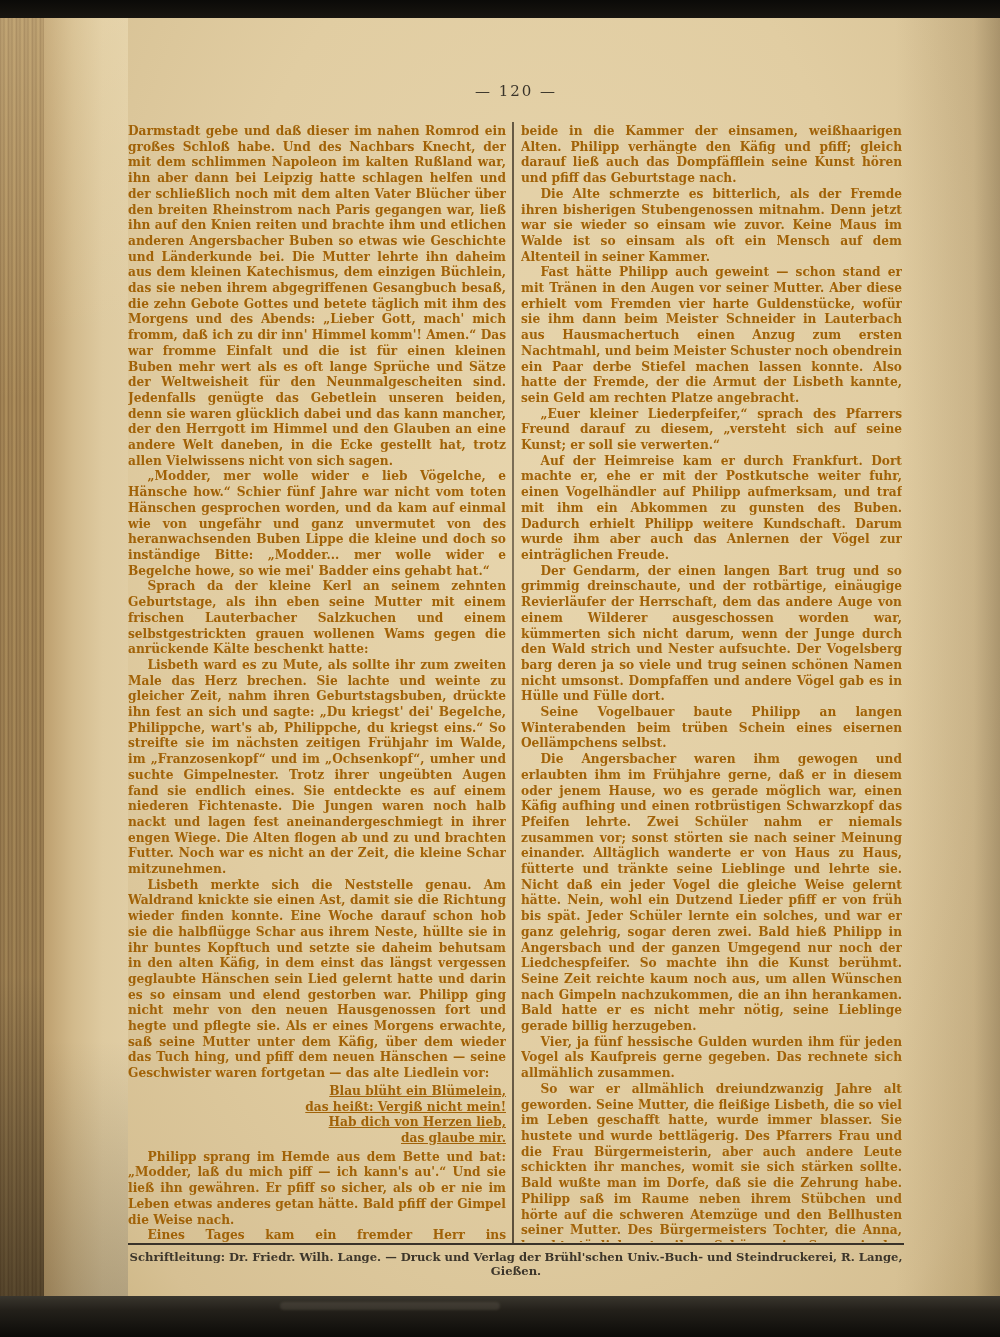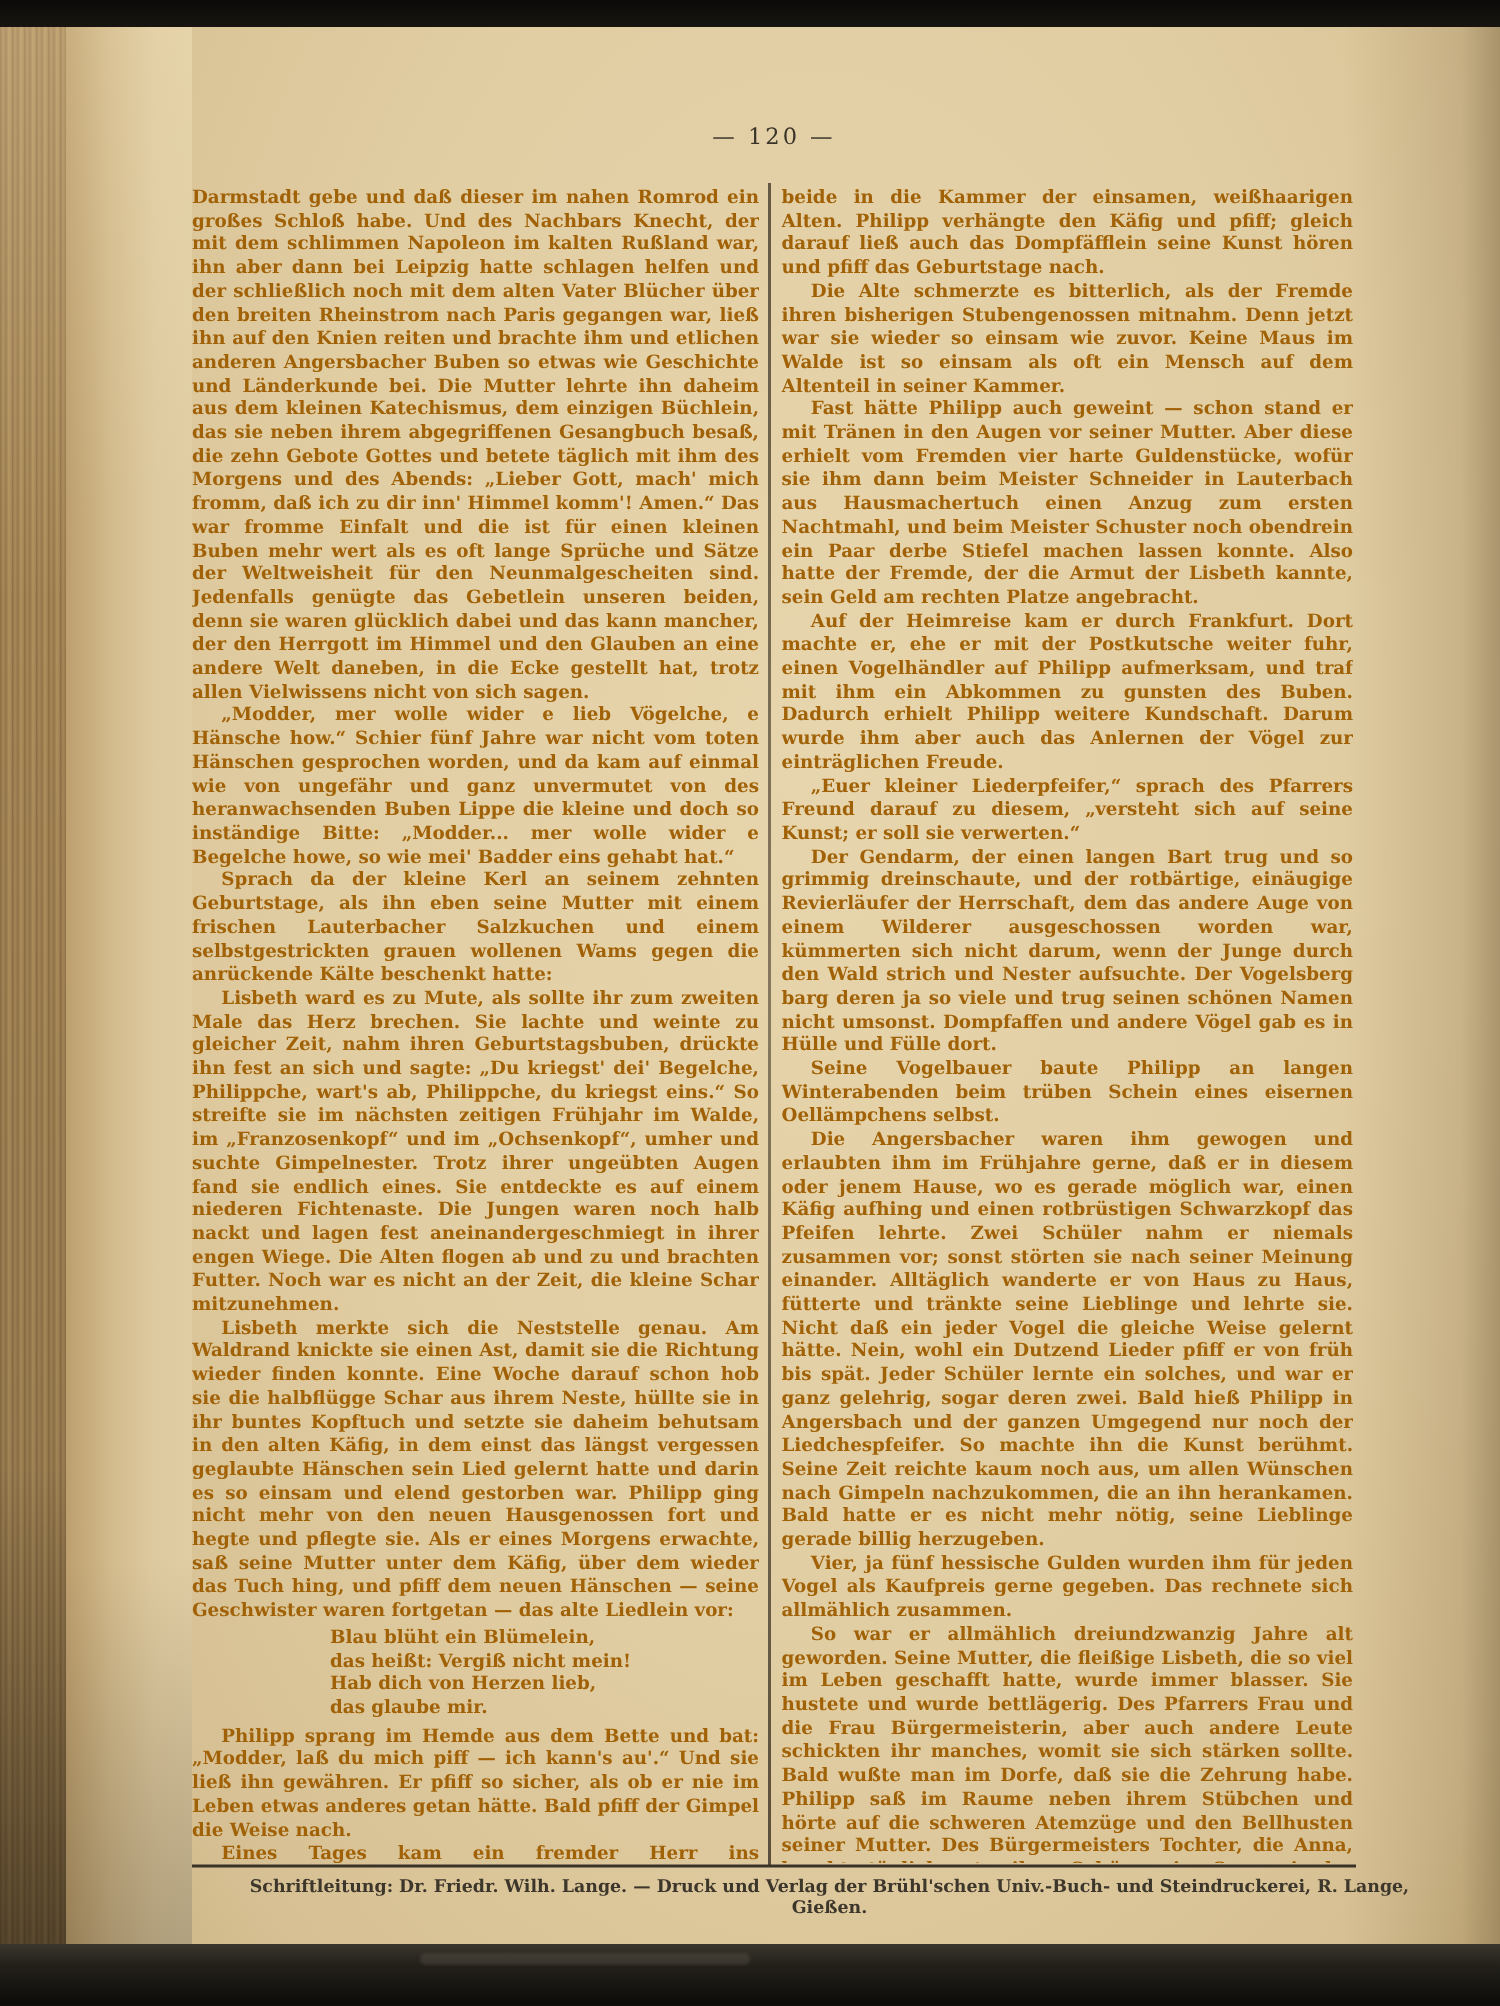--- a/index.html
+++ b/index.html
@@ -34,28 +34,28 @@
   .page-number{position:absolute;left:128px;top:82px;width:776px;text-align:center;
     font-size:15px;font-weight:normal;letter-spacing:2px;color:#3a342a;}
   .column{position:absolute;top:124px;height:1118px;overflow:hidden;
     color:#a16207;font-size:12.2px;font-weight:bold;line-height:15.7px;
     text-align:justify;text-rendering:optimizeLegibility;}
   .column-left{left:128px;width:378px;}
   .column-right{left:521px;width:381px;}
   .column p{margin:0;padding:0;}
   .column p.para{text-indent:1.6em;}
   .column p.cont{text-indent:0;}
-  .column .verse{margin:2px 0 3px 92px;text-align:left;}
+  .column .verse{margin:2px 0 3px 92px;text-align:right;text-decoration:underline;}
   .column .verse p{text-indent:0;}
   .col-divider{position:absolute;left:512px;top:122px;width:2px;height:1122px;
     background:linear-gradient(180deg,rgba(58,48,34,.75),rgba(58,48,34,.55) 50%,rgba(58,48,34,.8));}
   .footer-rule{position:absolute;left:128px;top:1243px;width:776px;height:2px;
     background:#3a332a;}
   .footer-text{position:absolute;left:128px;top:1250px;width:776px;text-align:center;
-    font-size:11.6px;font-weight:bold;color:#3d362b;margin-left:37px;}
+    font-size:11.6px;font-weight:bold;color:#3d362b;}
 </style>
 </head>
 <body>
 
 <div class="band-top"></div>
 <div class="edge-stack"></div>
 <div class="edge-fade"></div>
 <div class="paper"></div>
 <div class="band-bottom">
     <div class="streak"></div>
@@ -76,22 +76,22 @@
       <p>das glaube mir.</p>
     </div>
     <p class="para">Philipp sprang im Hemde aus dem Bette und bat: „Modder, laß du mich piff — ich kann's au'.“ Und sie ließ ihn gewähren. Er pfiff so sicher, als ob er nie im Leben etwas anderes getan hätte. Bald pfiff der Gimpel die Weise nach.</p>
     <p class="para">Eines Tages kam ein fremder Herr ins Angersbacher Pfarrhaus auf Besuch. Der hörte vom liedkundigen Philipp und seinem befiederten Schüler, und wollte ihn gerne erstehen. Doch der Vogel war Philipp nicht feil. Aber über's Jahr sollte der Herr einen anderen haben. Und dem seinigen brachte er schon bald darauf eine zweite Melodie bei:</p>
   </div>
 <div class="col-divider"></div>
 <div class="column column-right">
     <p class="cont">beide in die Kammer der einsamen, weißhaarigen Alten. Philipp verhängte den Käfig und pfiff; gleich darauf ließ auch das Dompfäfflein seine Kunst hören und pfiff das Geburtstage nach.</p>
     <p class="para">Die Alte schmerzte es bitterlich, als der Fremde ihren bisherigen Stubengenossen mitnahm. Denn jetzt war sie wieder so einsam wie zuvor. Keine Maus im Walde ist so einsam als oft ein Mensch auf dem Altenteil in seiner Kammer.</p>
     <p class="para">Fast hätte Philipp auch geweint — schon stand er mit Tränen in den Augen vor seiner Mutter. Aber diese erhielt vom Fremden vier harte Guldenstücke, wofür sie ihm dann beim Meister Schneider in Lauterbach aus Hausmachertuch einen Anzug zum ersten Nachtmahl, und beim Meister Schuster noch obendrein ein Paar derbe Stiefel machen lassen konnte. Also hatte der Fremde, der die Armut der Lisbeth kannte, sein Geld am rechten Platze angebracht.</p>
+    <p class="para">„Euer kleiner Liederpfeifer,“ sprach des Pfarrers Freund darauf zu diesem, „versteht sich auf seine Kunst; er soll sie verwerten.“</p>
     <p class="para">Auf der Heimreise kam er durch Frankfurt. Dort machte er, ehe er mit der Postkutsche weiter fuhr, einen Vogelhändler auf Philipp aufmerksam, und traf mit ihm ein Abkommen zu gunsten des Buben. Dadurch erhielt Philipp weitere Kundschaft. Darum wurde ihm aber auch das Anlernen der Vögel zur einträglichen Freude.</p>
-    <p class="para">„Euer kleiner Liederpfeifer,“ sprach des Pfarrers Freund darauf zu diesem, „versteht sich auf seine Kunst; er soll sie verwerten.“</p>
     <p class="para">Der Gendarm, der einen langen Bart trug und so grimmig dreinschaute, und der rotbärtige, einäugige Revierläufer der Herrschaft, dem das andere Auge von einem Wilderer ausgeschossen worden war, kümmerten sich nicht darum, wenn der Junge durch den Wald strich und Nester aufsuchte. Der Vogelsberg barg deren ja so viele und trug seinen schönen Namen nicht umsonst. Dompfaffen und andere Vögel gab es in Hülle und Fülle dort.</p>
     <p class="para">Seine Vogelbauer baute Philipp an langen Winterabenden beim trüben Schein eines eisernen Oellämpchens selbst.</p>
     <p class="para">Die Angersbacher waren ihm gewogen und erlaubten ihm im Frühjahre gerne, daß er in diesem oder jenem Hause, wo es gerade möglich war, einen Käfig aufhing und einen rotbrüstigen Schwarzkopf das Pfeifen lehrte. Zwei Schüler nahm er niemals zusammen vor; sonst störten sie nach seiner Meinung einander. Alltäglich wanderte er von Haus zu Haus, fütterte und tränkte seine Lieblinge und lehrte sie. Nicht daß ein jeder Vogel die gleiche Weise gelernt hätte. Nein, wohl ein Dutzend Lieder pfiff er von früh bis spät. Jeder Schüler lernte ein solches, und war er ganz gelehrig, sogar deren zwei. Bald hieß Philipp in Angersbach und der ganzen Umgegend nur noch der Liedchespfeifer. So machte ihn die Kunst berühmt. Seine Zeit reichte kaum noch aus, um allen Wünschen nach Gimpeln nachzukommen, die an ihn herankamen. Bald hatte er es nicht mehr nötig, seine Lieblinge gerade billig herzugeben.</p>
     <p class="para">Vier, ja fünf hessische Gulden wurden ihm für jeden Vogel als Kaufpreis gerne gegeben. Das rechnete sich allmählich zusammen.</p>
     <p class="para">So war er allmählich dreiundzwanzig Jahre alt geworden. Seine Mutter, die fleißige Lisbeth, die so viel im Leben geschafft hatte, wurde immer blasser. Sie hustete und wurde bettlägerig. Des Pfarrers Frau und die Frau Bürgermeisterin, aber auch andere Leute schickten ihr manches, womit sie sich stärken sollte. Bald wußte man im Dorfe, daß sie die Zehrung habe. Philipp saß im Raume neben ihrem Stübchen und hörte auf die schweren Atemzüge und den Bellhusten seiner Mutter. Des Bürgermeisters Tochter, die Anna, brachte täglich unter ihrer Schürze eine Suppe, in der auch ein Stück Fleisch lag oder etliche Klöße schwammen.</p>
   </div>
 
 <div class="footer-rule"></div>
 <div class="footer-text">Schriftleitung: Dr. Friedr. Wilh. Lange. — Druck und Verlag der Brühl'schen Univ.-Buch- und Steindruckerei, R. Lange, Gießen.</div>
 

